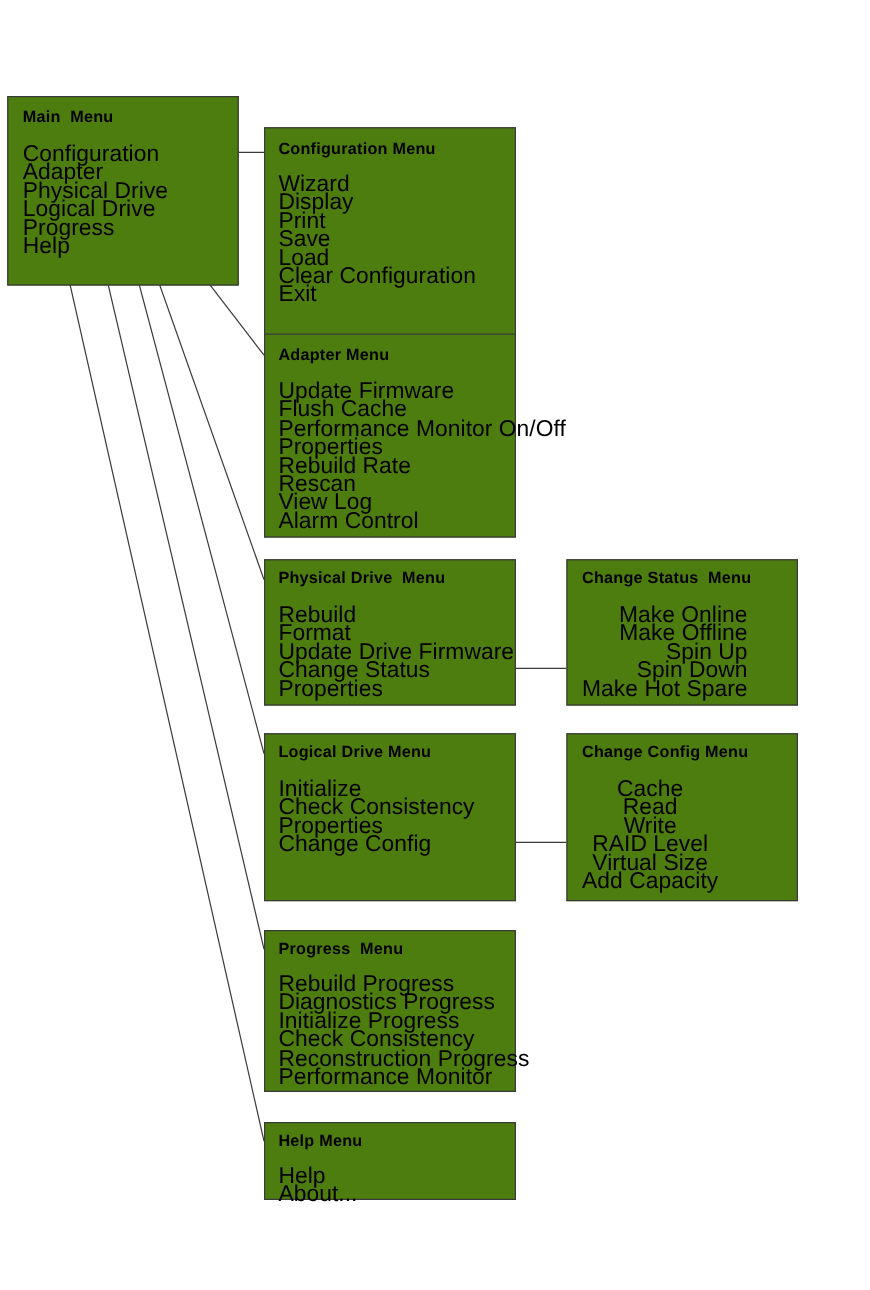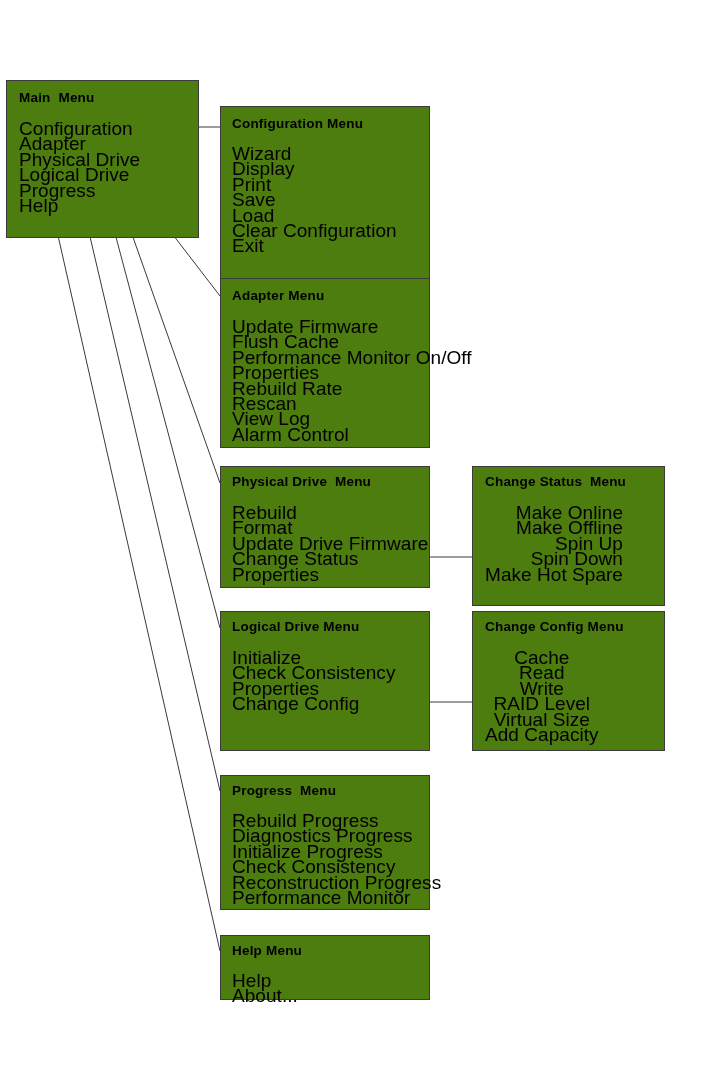--- a/index.html
+++ b/index.html
@@ -124,21 +124,21 @@
     position: absolute;
     left: 11px;
     top: 38px;
   }
 
   
   #change-status-menu {
     left: 472px;
     top: 466px;
     width: 193px;
-    height: 140px;
+    height: 122px;
   }
   #change-status-menu .menu-title {
     position: absolute;
     left: 12px;
     top: 7px;
   }
   #change-status-menu .menu-items {
     position: absolute;
     left: 12px;
     top: 38px;

